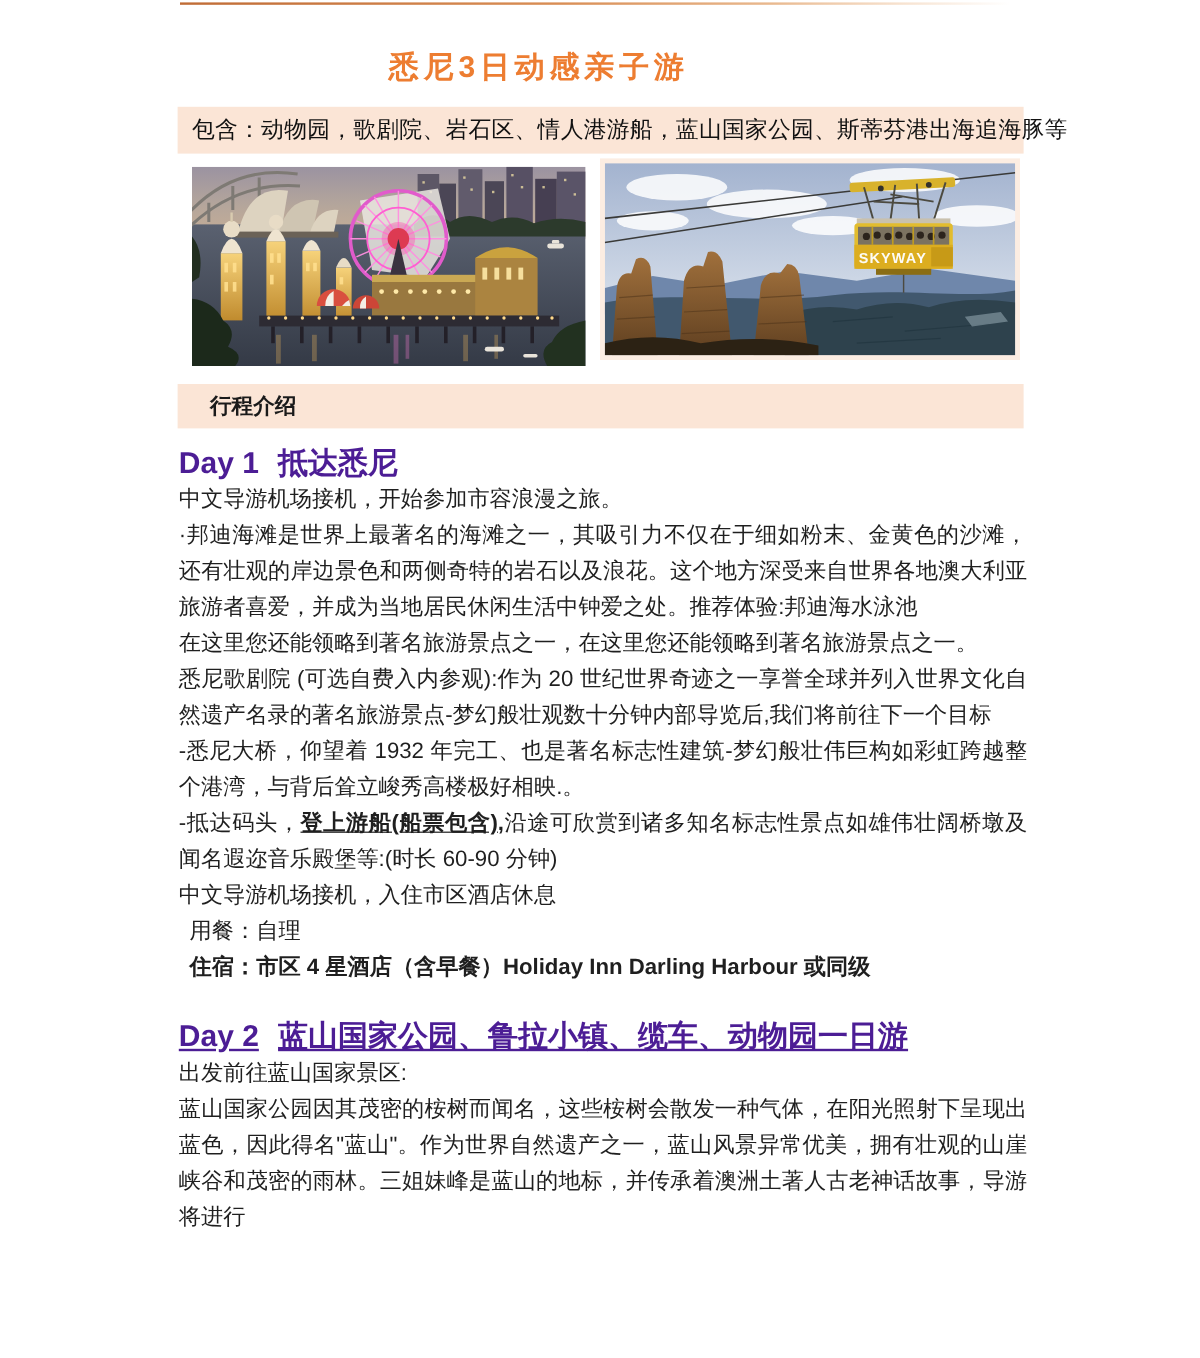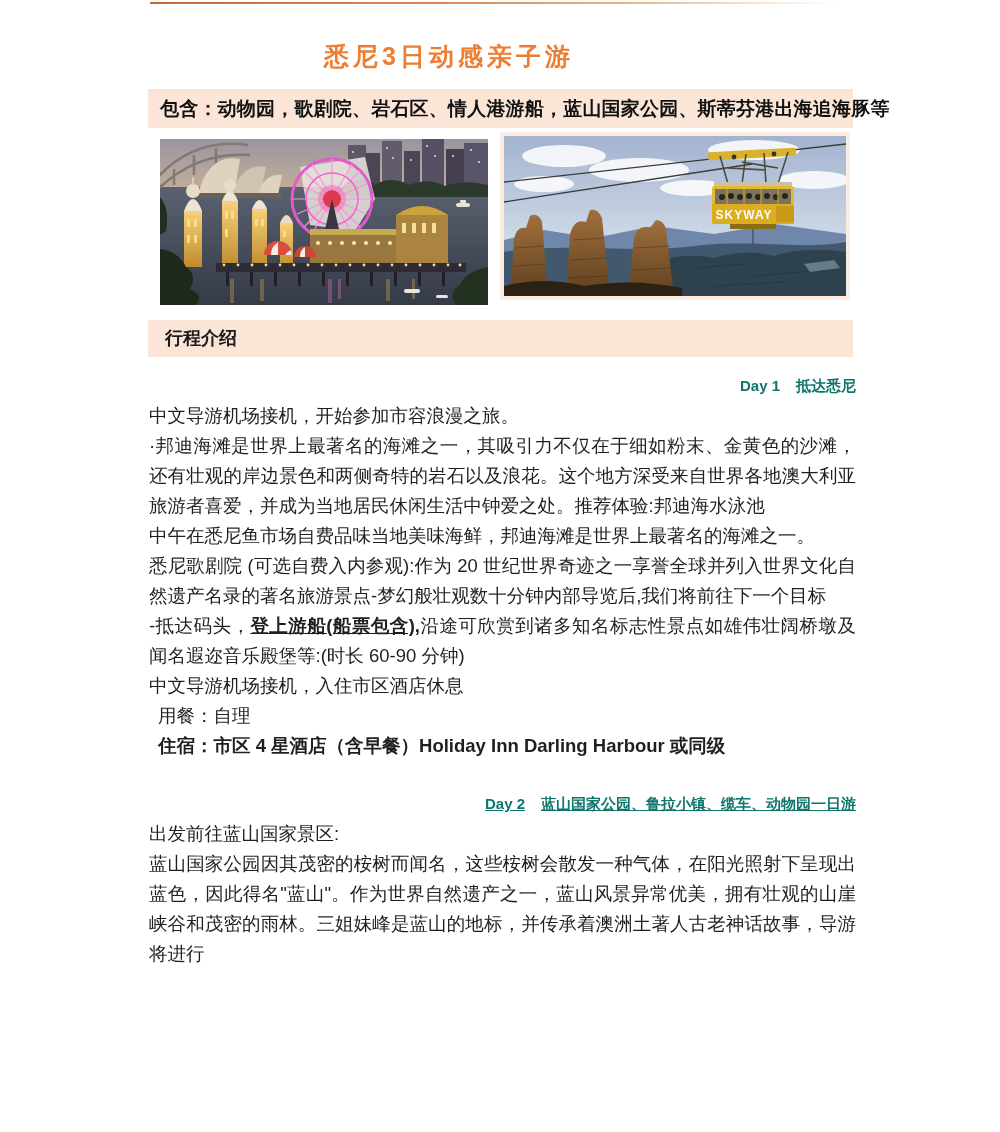--- a/index.html
+++ b/index.html
@@ -19,49 +19,49 @@
   .doc-title {
     margin: 0; padding-top: 41px;
     text-align: center;
     font-size: 25px; font-weight: bold; line-height: 31px;
     color: #ED7D31; letter-spacing: 4px;
   }
 
   .banner {
     margin: 17px 0 0 148px; width: 705px; height: 39px;
     background: #FBE5D6;
-    font-size: 19px; font-weight: bold; line-height: 39px;
+    font-size: 19px; font-weight: normal; line-height: 39px;
     color: #111; padding-left: 12px; white-space: nowrap;
     letter-spacing: 0.2px;
   }
 
   .images-row { margin: 4px 0 0 160px; display: flex; align-items: flex-start; }
   .img-left { width: 328px; height: 166px; margin-top: 7px; display: block; }
   .img-right-frame { margin-left: 12px; background: #FCEDE2; padding: 4px; }
   .img-right-frame svg { display: block; }
 
   .section-bar {
     margin: 15px 0 0 148px; width: 705px; height: 37px;
     background: #FBE5D6;
     font-size: 18px; font-weight: bold; line-height: 37px;
-    color: #1a1a1a; padding-left: 17px;
+    color: #1a1a1a; padding-left: 27px;
   }
 
   .content {
     width: 707px; margin-left: 149px;
     font-size: 18.5px; line-height: 30px; color: #1f1f1f;
     text-align: justify;
   }
   .content p { margin: 0; }
   .gap { margin-top: 18px; }
 
   .day-heading {
     margin-top: 14px;
-    font-size: 15px; font-weight: bold; line-height: 30px;
-    color: #0f766e; text-align: right;
+    font-size: 25px; font-weight: bold; line-height: 30px;
+    color: #4c1d95; text-align: left;
   }
   .day-heading .day-num { margin-right: 16px; }
   .day2-heading { margin-top: 28px; text-decoration: underline; }
 
   .boat-bold { font-weight: bold; text-decoration: underline; }
 
   .meals-line { margin-top: 20px; font-weight: normal; padding-left: 9px; text-align: left; }
   .hotel-line { font-weight: bold; padding-left: 9px; text-align: left; }
 </style>
 </head>
@@ -375,22 +375,23 @@
   <div class="section-bar">行程介绍</div>
 
   <div class="content">
 
     <div class="day-heading">
       <span class="day-num">Day 1</span><span>抵达悉尼</span>
     </div>
 
     <p>中文导游机场接机，开始参加市容浪漫之旅。</p>
     <p>·邦迪海滩是世界上最著名的海滩之一，其吸引力不仅在于细如粉末、金黄色的沙滩，还有壮观的岸边景色和两侧奇特的岩石以及浪花。这个地方深受来自世界各地澳大利亚旅游者喜爱，并成为当地居民休闲生活中钟爱之处。推荐体验:邦迪海水泳池</p>
-    <p class="gap">中午在悉尼鱼市场自费品味当地美味海鲜，邦迪海滩是世界上最著名的海滩之一。</p>
+    <p class="gap">在这里您还能领略到著名旅游景点之一，在这里您还能领略到著名旅游景点之一。</p>
     <p class="gap">悉尼歌剧院 (可选自费入内参观):作为 20 世纪世界奇迹之一享誉全球并列入世界文化自然遗产名录的著名旅游景点-梦幻般壮观数十分钟内部导览后,我们将前往下一个目标</p>
+    <p class="gap">-悉尼大桥，仰望着 1932 年完工、也是著名标志性建筑-梦幻般壮伟巨构如彩虹跨越整个港湾，与背后耸立峻秀高楼极好相映.。</p>
     <p class="gap"><span>-抵达码头，</span><span class="boat-bold">登上游船(船票包含),</span><span>沿途可欣赏到诸多知名标志性景点如雄伟壮阔桥墩及闻名遐迩音乐殿堡等:(时长 60-90 分钟)</span></p>
     <p class="gap">中文导游机场接机，入住市区酒店休息</p>
 
     <p class="meals-line">用餐：自理</p>
     <p class="hotel-line">住宿：市区 4 星酒店（含早餐）Holiday Inn Darling Harbour 或同级</p>
 
     <div class="day-heading day2-heading">
       <span class="day-num">Day 2</span><span>蓝山国家公园、鲁拉小镇、缆车、动物园一日游</span>
     </div>
 

